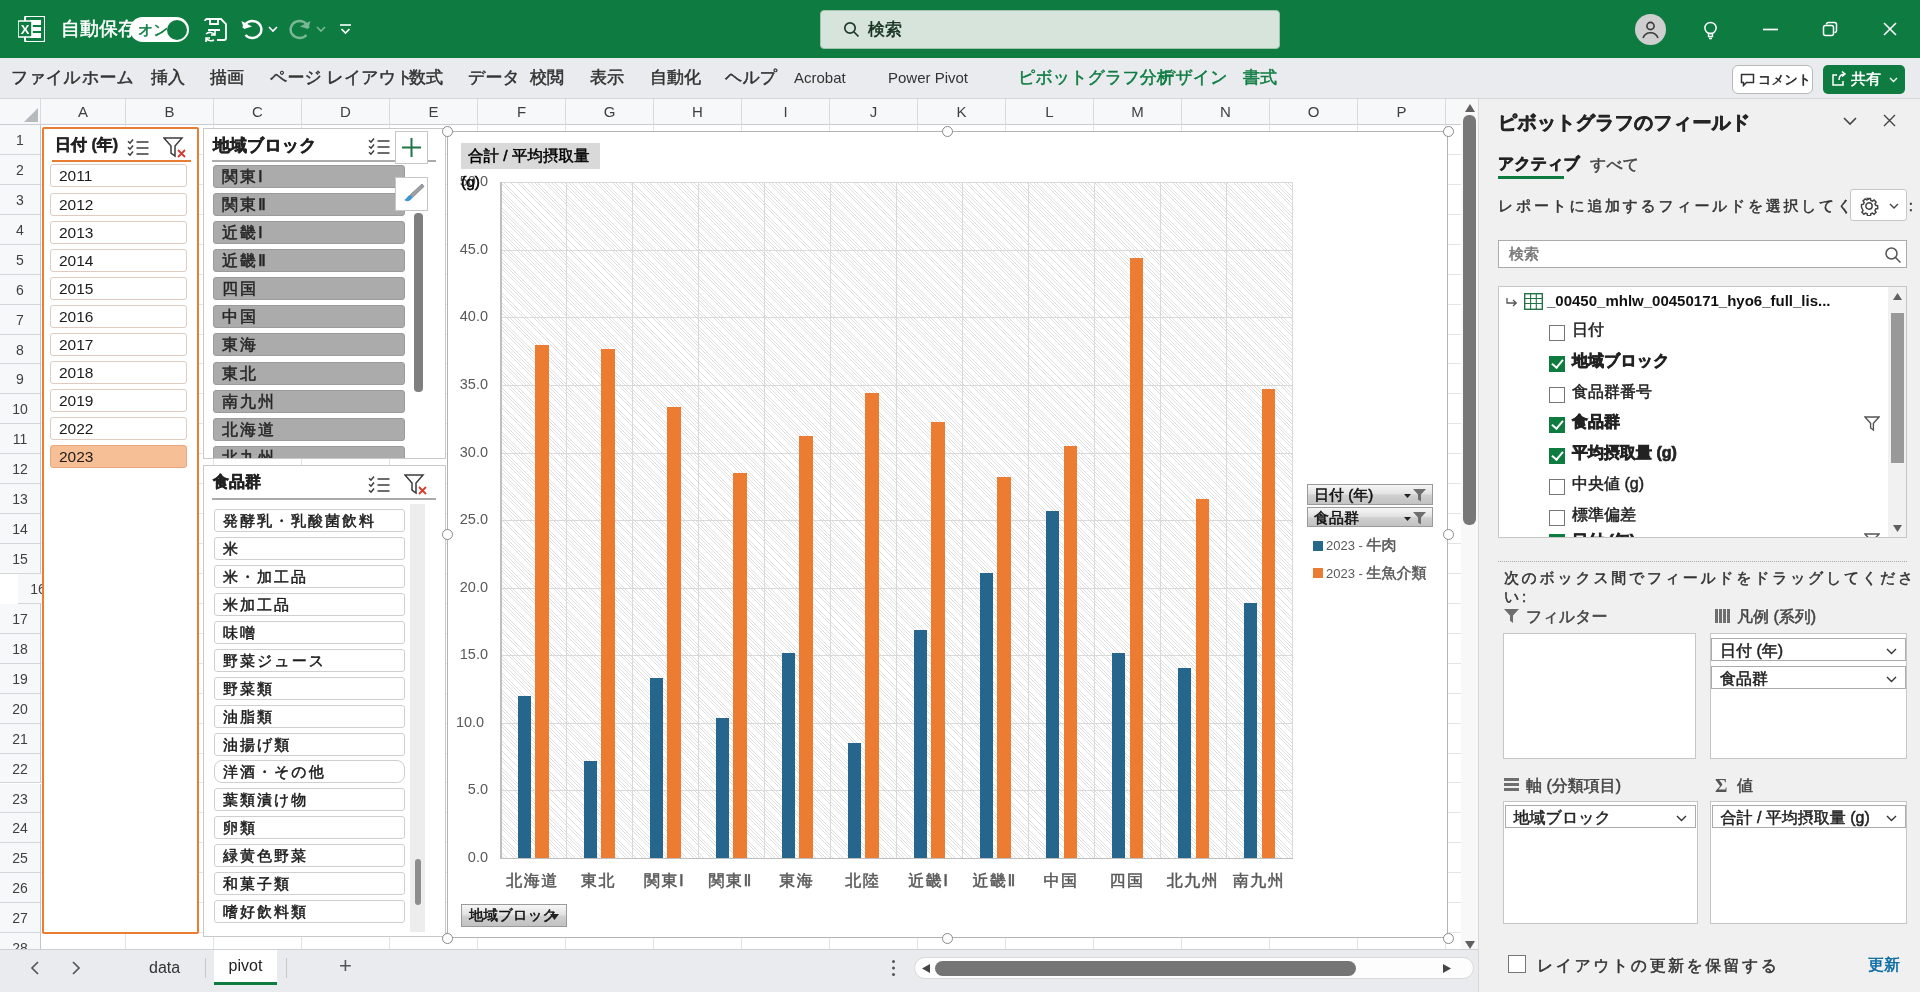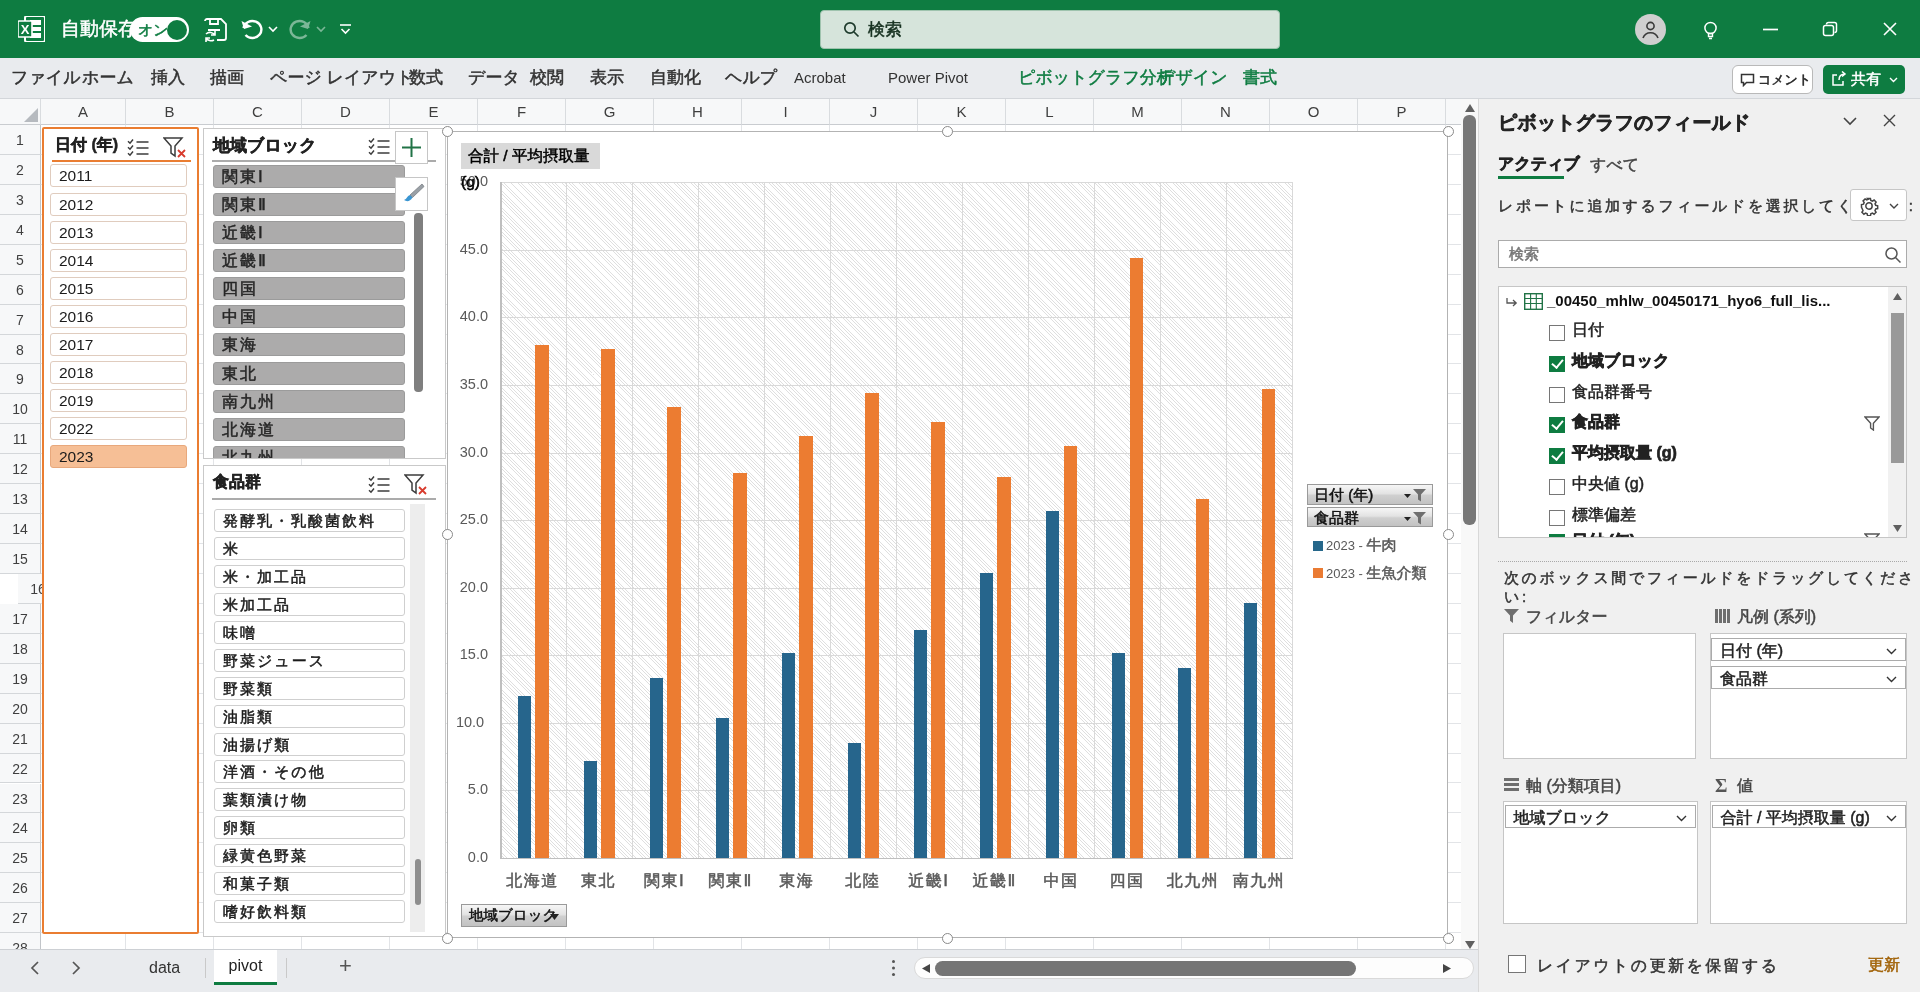--- a/index.html
+++ b/index.html
@@ -254,21 +254,21 @@
 <div class="abs" style="left:8px;top:32px;width:224px;height:1.5px;background:#ABABAB;"></div>
 <div class="slitem jp" style="left:10px;top:43.3px;width:191px;height:23px;font-size:15px;line-height:22px;">発酵乳・乳酸菌飲料</div>
 <div class="slitem jp" style="left:10px;top:71.2px;width:191px;height:23px;font-size:15px;line-height:22px;">米</div>
 <div class="slitem jp" style="left:10px;top:99.1px;width:191px;height:23px;font-size:15px;line-height:22px;">米・加工品</div>
 <div class="slitem jp" style="left:10px;top:127.0px;width:191px;height:23px;font-size:15px;line-height:22px;">米加工品</div>
 <div class="slitem jp" style="left:10px;top:154.9px;width:191px;height:23px;font-size:15px;line-height:22px;">味噌</div>
 <div class="slitem jp" style="left:10px;top:182.8px;width:191px;height:23px;font-size:15px;line-height:22px;">野菜ジュース</div>
 <div class="slitem jp" style="left:10px;top:210.7px;width:191px;height:23px;font-size:15px;line-height:22px;">野菜類</div>
 <div class="slitem jp" style="left:10px;top:238.6px;width:191px;height:23px;font-size:15px;line-height:22px;">油脂類</div>
 <div class="slitem jp" style="left:10px;top:266.5px;width:191px;height:23px;font-size:15px;line-height:22px;">油揚げ類</div>
-<div class="slitem jp" style="left:10px;top:294.4px;width:191px;height:23px;font-size:15px;line-height:22px;">洋酒・その他</div>
+<div class="slitem jp" style="left:10px;top:294.4px;width:191px;height:23px;font-size:15px;line-height:22px;border-radius:8px;">洋酒・その他</div>
 <div class="slitem jp" style="left:10px;top:322.3px;width:191px;height:23px;font-size:15px;line-height:22px;">葉類漬け物</div>
 <div class="slitem jp" style="left:10px;top:350.2px;width:191px;height:23px;font-size:15px;line-height:22px;">卵類</div>
 <div class="slitem jp" style="left:10px;top:378.1px;width:191px;height:23px;font-size:15px;line-height:22px;">緑黄色野菜</div>
 <div class="slitem jp" style="left:10px;top:406.0px;width:191px;height:23px;font-size:15px;line-height:22px;">和菓子類</div>
 <div class="slitem jp" style="left:10px;top:433.9px;width:191px;height:23px;font-size:15px;line-height:22px;">嗜好飲料類</div>
 <div class="abs" style="left:206px;top:38px;width:15px;height:428px;background:#EDEDED;"></div>
 <div class="abs" style="left:211px;top:393px;width:6px;height:46px;background:#8E8E8E;border-radius:3px;"></div>
 </div>
 <div class="abs" style="left:395px;top:131px;width:33px;height:33px;background:#fff;border:1px solid #C6C6C6;box-sizing:border-box;z-index:40;">
 <svg class="abs" style="left:5px;top:5px" width="21" height="21" viewBox="0 0 21 21">
@@ -518,14 +518,14 @@
         <path d="M1 1 l4.5 4.5 4.5-4.5" fill="none" stroke="#333" stroke-width="1.4"></path>
       </svg></div>
 <div class="pill" style="left:25.5px;top:705.8px;width:191px;height:23.5px;"><span class="jp" style="margin-left:8px;line-height:23px;">地域ブロック</span><svg class="abs" style="right:8px;top:9px" width="11" height="7" viewBox="0 0 11 7">
         <path d="M1 1 l4.5 4.5 4.5-4.5" fill="none" stroke="#333" stroke-width="1.4"></path>
       </svg></div>
 <div class="pill" style="left:232.5px;top:705.8px;width:194px;height:23.5px;"><span class="jp" style="margin-left:8px;line-height:23px;">合計 / 平均摂取量 (g)</span><svg class="abs" style="right:8px;top:9px" width="11" height="7" viewBox="0 0 11 7">
         <path d="M1 1 l4.5 4.5 4.5-4.5" fill="none" stroke="#333" stroke-width="1.4"></path>
       </svg></div>
 <div class="abs" style="left:29px;top:856px;width:18px;height:18px;background:#fff;border:1.5px solid #767676;box-sizing:border-box;"></div>
 <div class="abs jp" style="left:58px;top:857px;font-size:16px;color:#333;letter-spacing:2.4px;">レイアウトの更新を保留する</div>
-<div class="abs jp" style="left:389px;top:856px;font-size:16px;color:#a16207;">更新</div>
+<div class="abs jp" style="left:389px;top:856px;font-size:16px;color:#0369a1;">更新</div>
 </div>
 
 </body></html>

